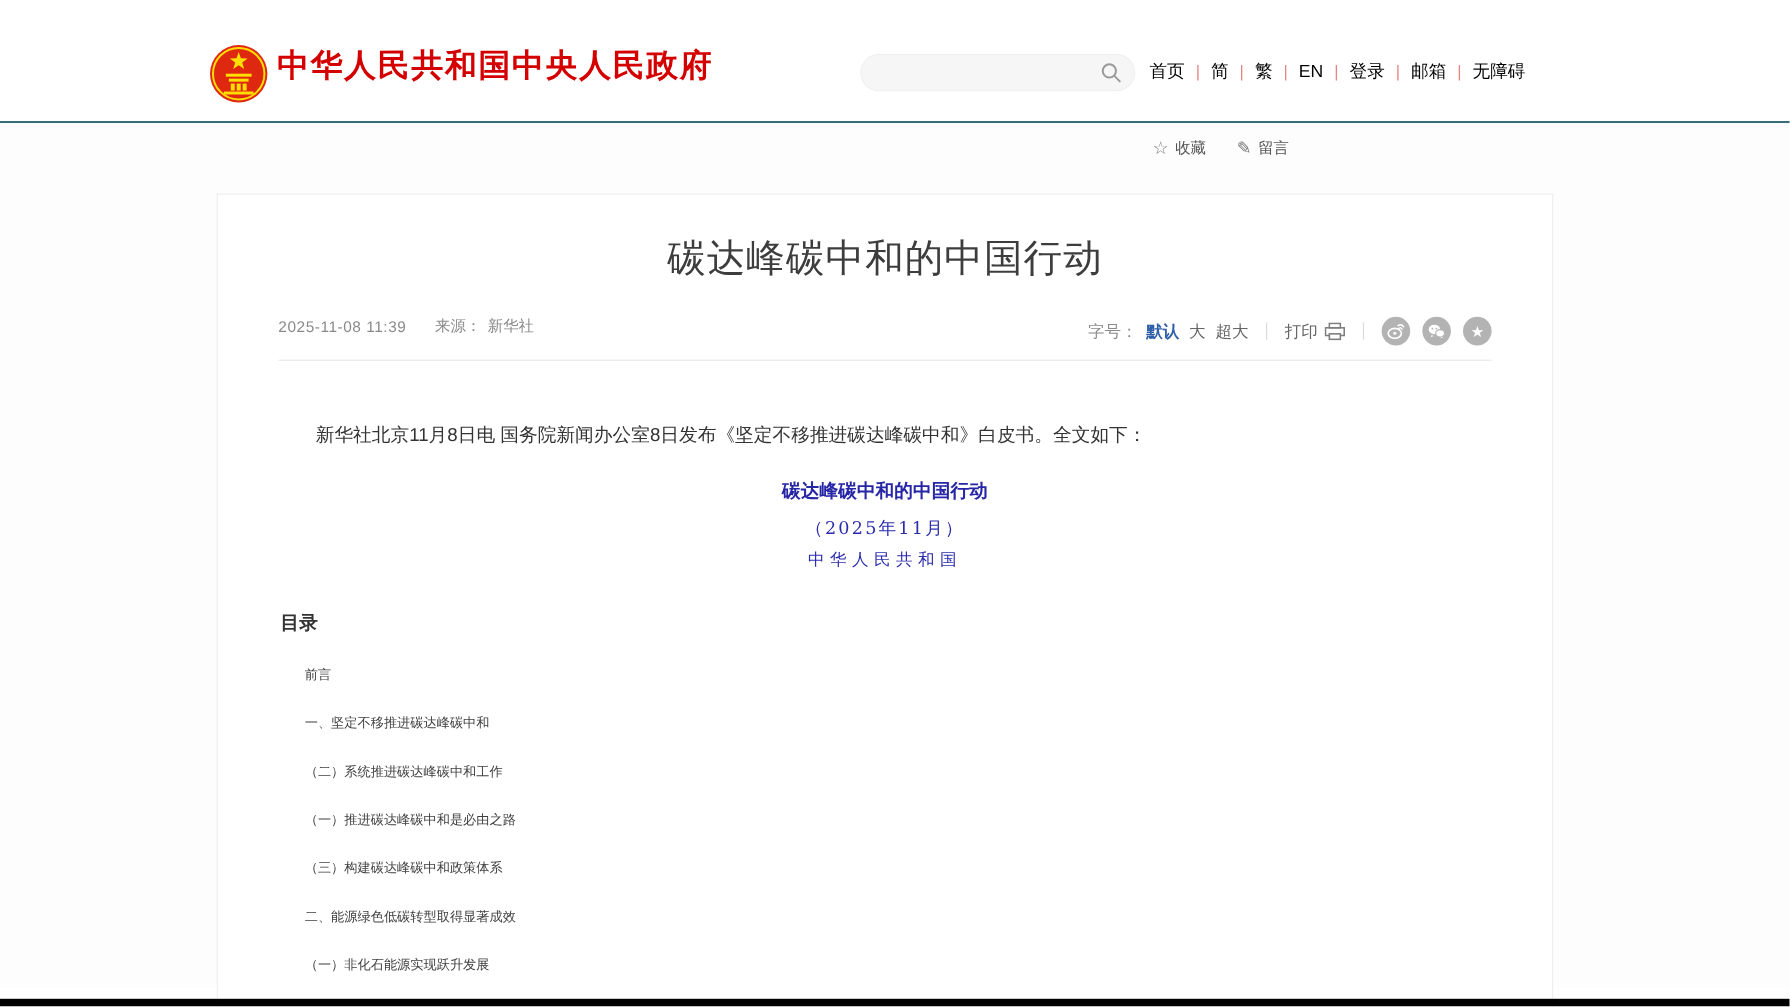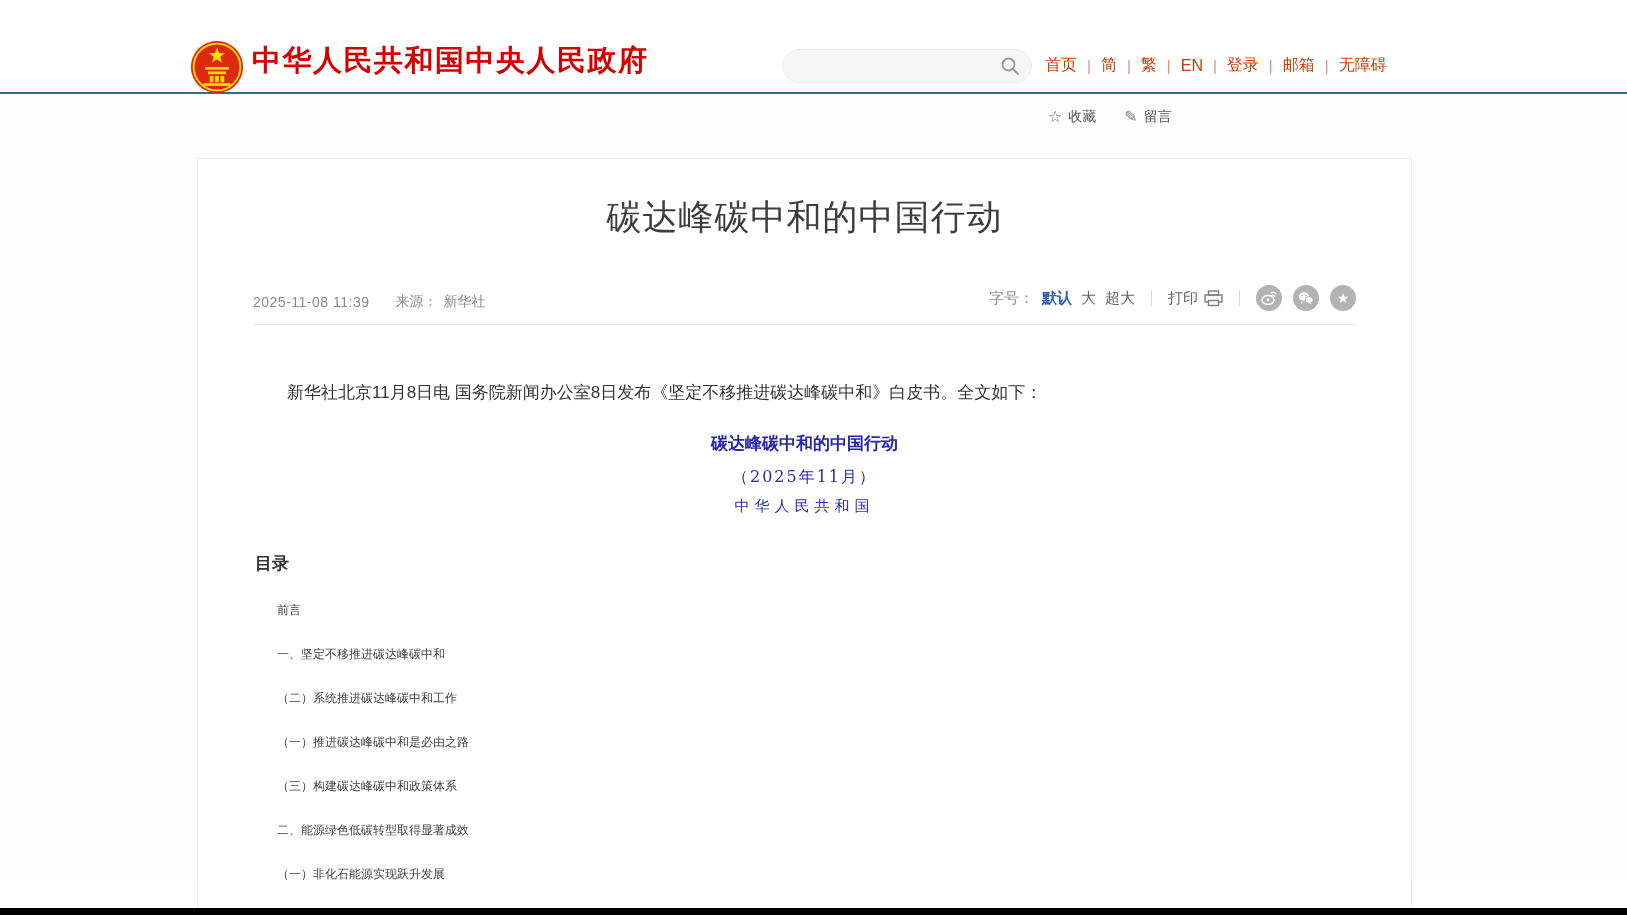--- a/index.html
+++ b/index.html
@@ -1,53 +1,53 @@
 <!DOCTYPE html>
 <html><head>
 <meta charset="utf-8">
 <style>
   * { margin:0; padding:0; box-sizing:border-box; }
   html,body { width:1627px; height:915px; overflow:hidden; background:#fff;
     font-family:"Liberation Sans","DejaVu Sans",sans-serif; }
   .page { position:relative; width:1627px; height:915px; }
 
   
-  .site-header { position:relative; height:92px; background:#fff;text-decoration:underline; }
+  .site-header { position:relative; height:110px; background:#fff;text-decoration:underline; }
   .emblem { position:absolute; left:190px; top:40px; width:54px; height:54px; }
   .brand { position:absolute; left:252px; top:43px; }
   .brand-title { font-size:29px; font-weight:bold; color:#d40000; letter-spacing:1.5px; line-height:34px; }
   .brand-url { font-size:15px; color:#a5a5a5; margin-top:3px; letter-spacing:.5px; }
   .brand-url b { color:#5a5a5a; }
   .searchbox { position:absolute; left:782px; top:49px; width:250px; height:34px;
     background:#f6f6f6; border:1px solid #efefef; border-radius:17px; display:flex; align-items:center; }
   .searchbox input { flex:1; border:none; outline:none; background:transparent; height:30px;
     padding:0 8px 0 16px; font-size:14px; color:#555; }
   .search-icon { width:20px; height:20px; margin-right:11px; flex:0 0 auto; }
   .topnav { position:absolute; left:1045px; top:55px; display:flex; align-items:center;
     font-size:16px; color:#2b2b2b; white-space:nowrap; }
-  .topnav a { color:#c2410c; text-decoration:none; cursor:pointer; }
+  .topnav a { color:#000000; text-decoration:none; cursor:pointer; }
   .nav-sep { color:#c22; opacity:.55; margin:0 10px; font-size:15px; }
 
   .teal-line { height:2px; background:#376d79; width:100%; }
 
   
   .content-zone { position:relative; width:100%; height:786px; background:#fdfdfd; }
   .actions-row { position:absolute; top:13px; left:1048px; display:flex; align-items:center;
     font-size:14px; color:#555; }
   .action-btn { display:flex; align-items:center; cursor:pointer; }
   .action-btn + .action-btn { margin-left:28px; }
   .action-btn .glyph { font-size:16px; color:#7a7a7a; margin-right:6px; }
 
   
   .card { position:absolute; left:197px; top:64px; width:1215px; height:900px;
     background:#fff; border:1px solid #ededed; border-bottom:none; padding:0 55px; }
   .article-title { margin-top:38px; text-align:center; font-size:35px; font-weight:400;
     color:#3d3d3d; letter-spacing:1px; line-height:40px; }
 
-  .meta-row { margin-top:48px; display:flex; justify-content:space-between; align-items:flex-end;
+  .meta-row { margin-top:33px; display:flex; justify-content:space-between; align-items:flex-start;
     padding-bottom:13px; border-bottom:1px solid #e9e9e9; font-size:14px; color:#8a8a8a; }
   .meta-left { display:flex; align-items:center; }
   .meta-date { letter-spacing:.5px; }
   .meta-source-label { margin-left:26px; }
   .meta-source { margin-left:6px; }
   .meta-right { display:flex; align-items:center; color:#777; font-size:15px; }
   .fs-label { color:#8a8a8a; }
   .fs-default { color:#2e5fa8; font-weight:bold; margin-left:8px; cursor:pointer; }
   .fs-opt { margin-left:9px; cursor:pointer; color:#666; }
   .vsep { width:1px; height:16px; background:#d9d9d9; margin:0 16px; }

